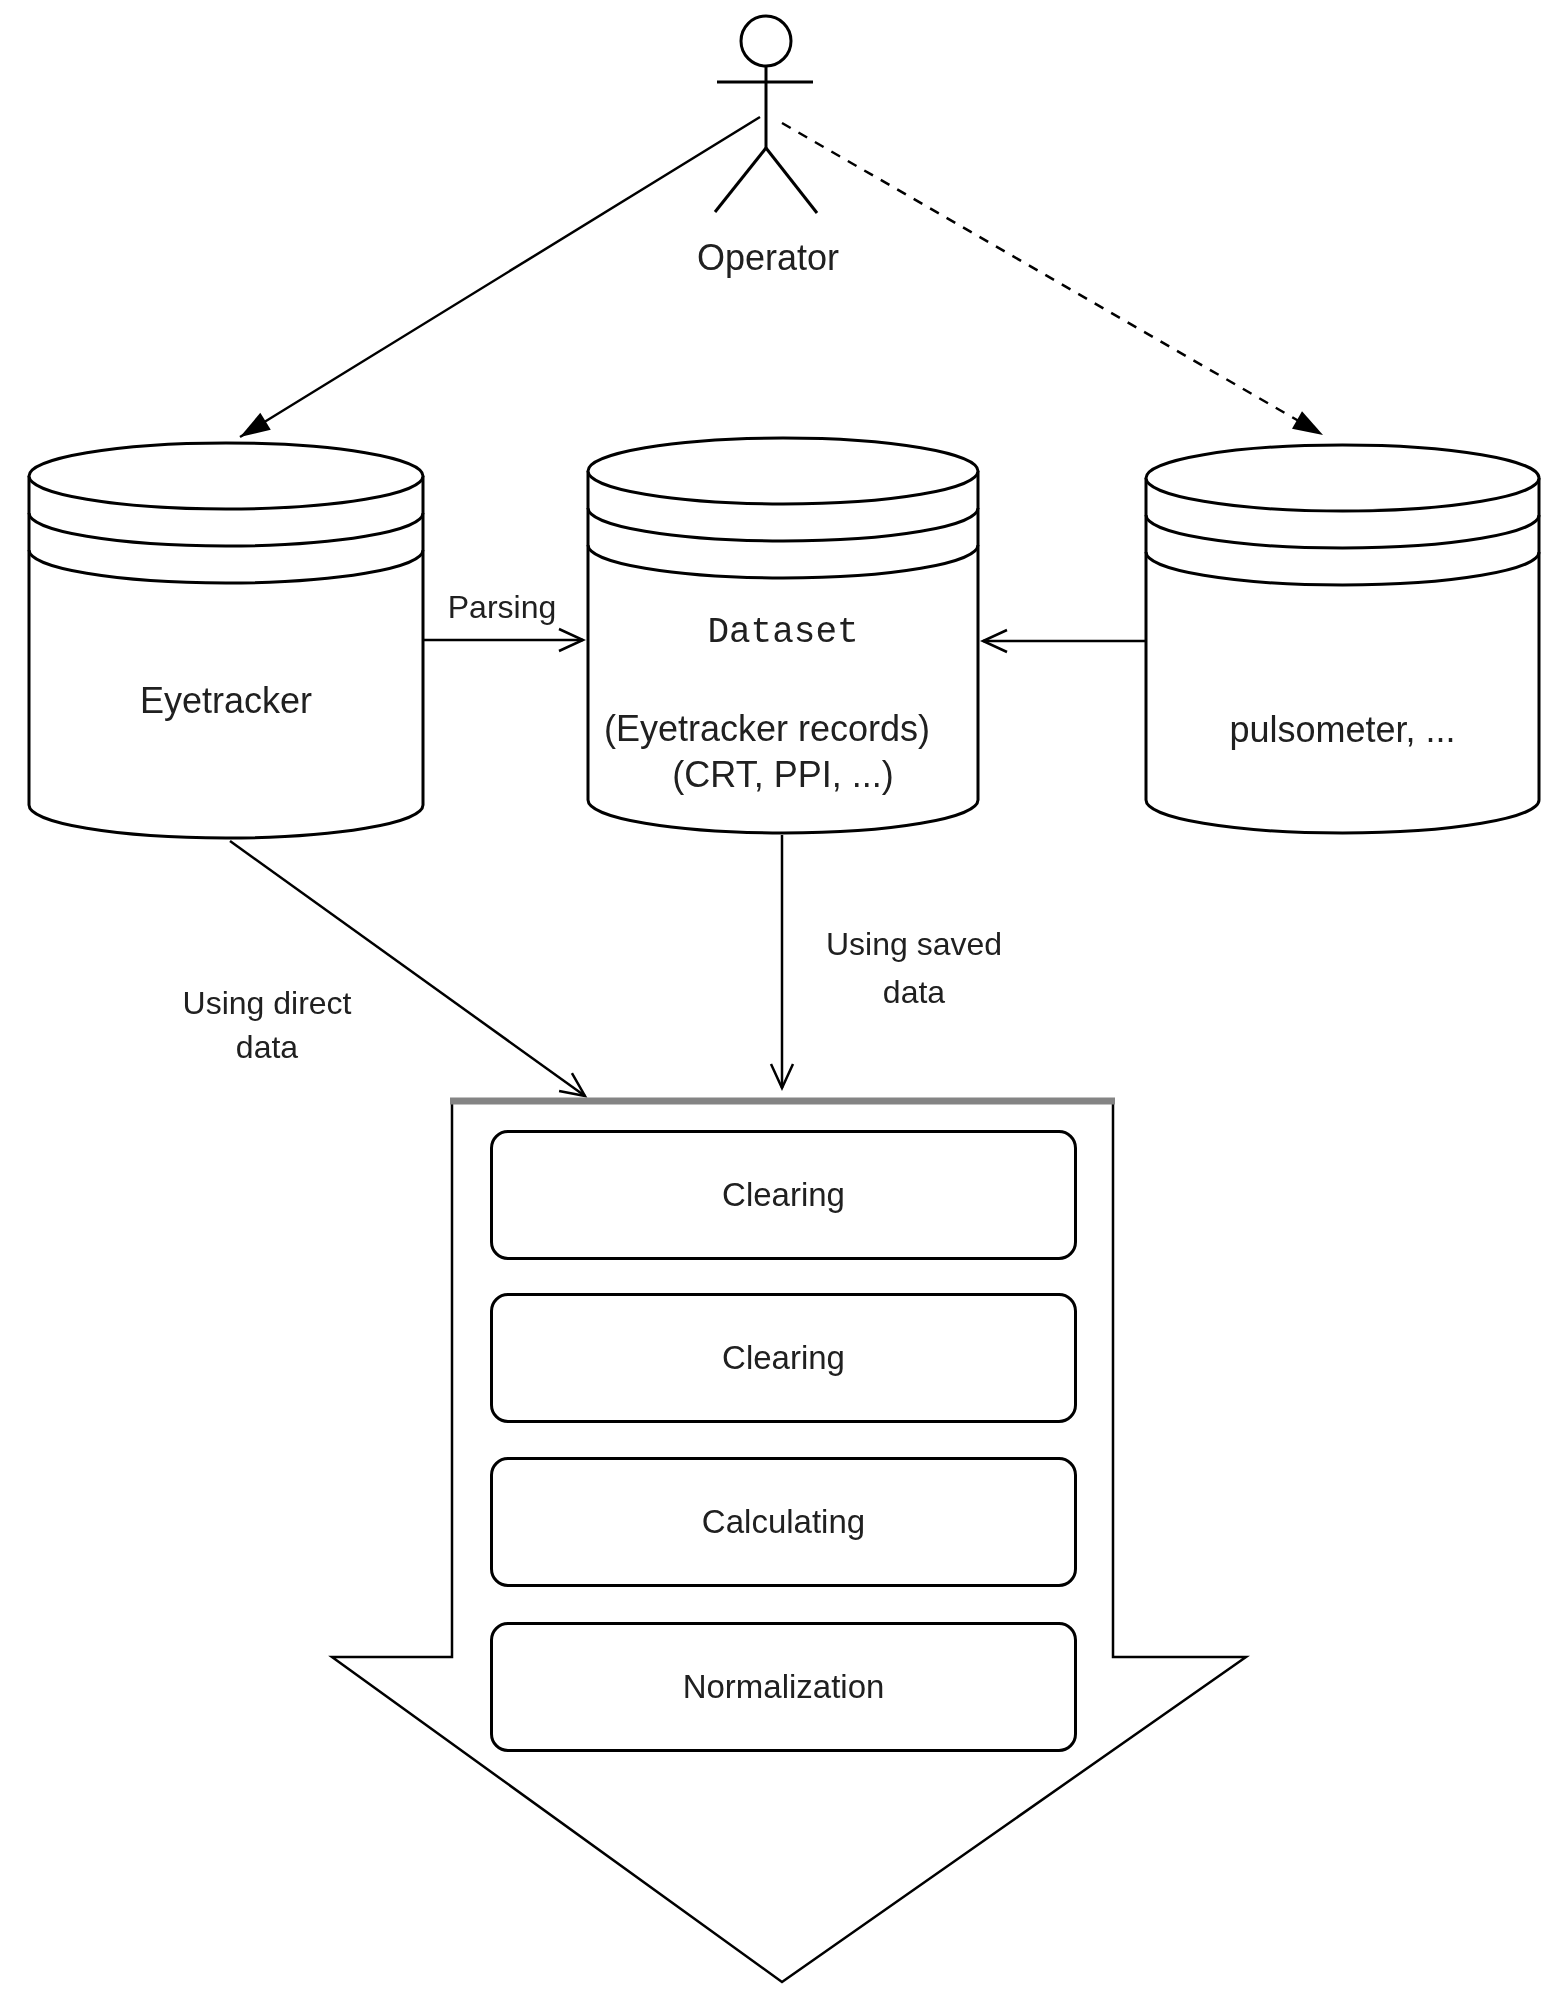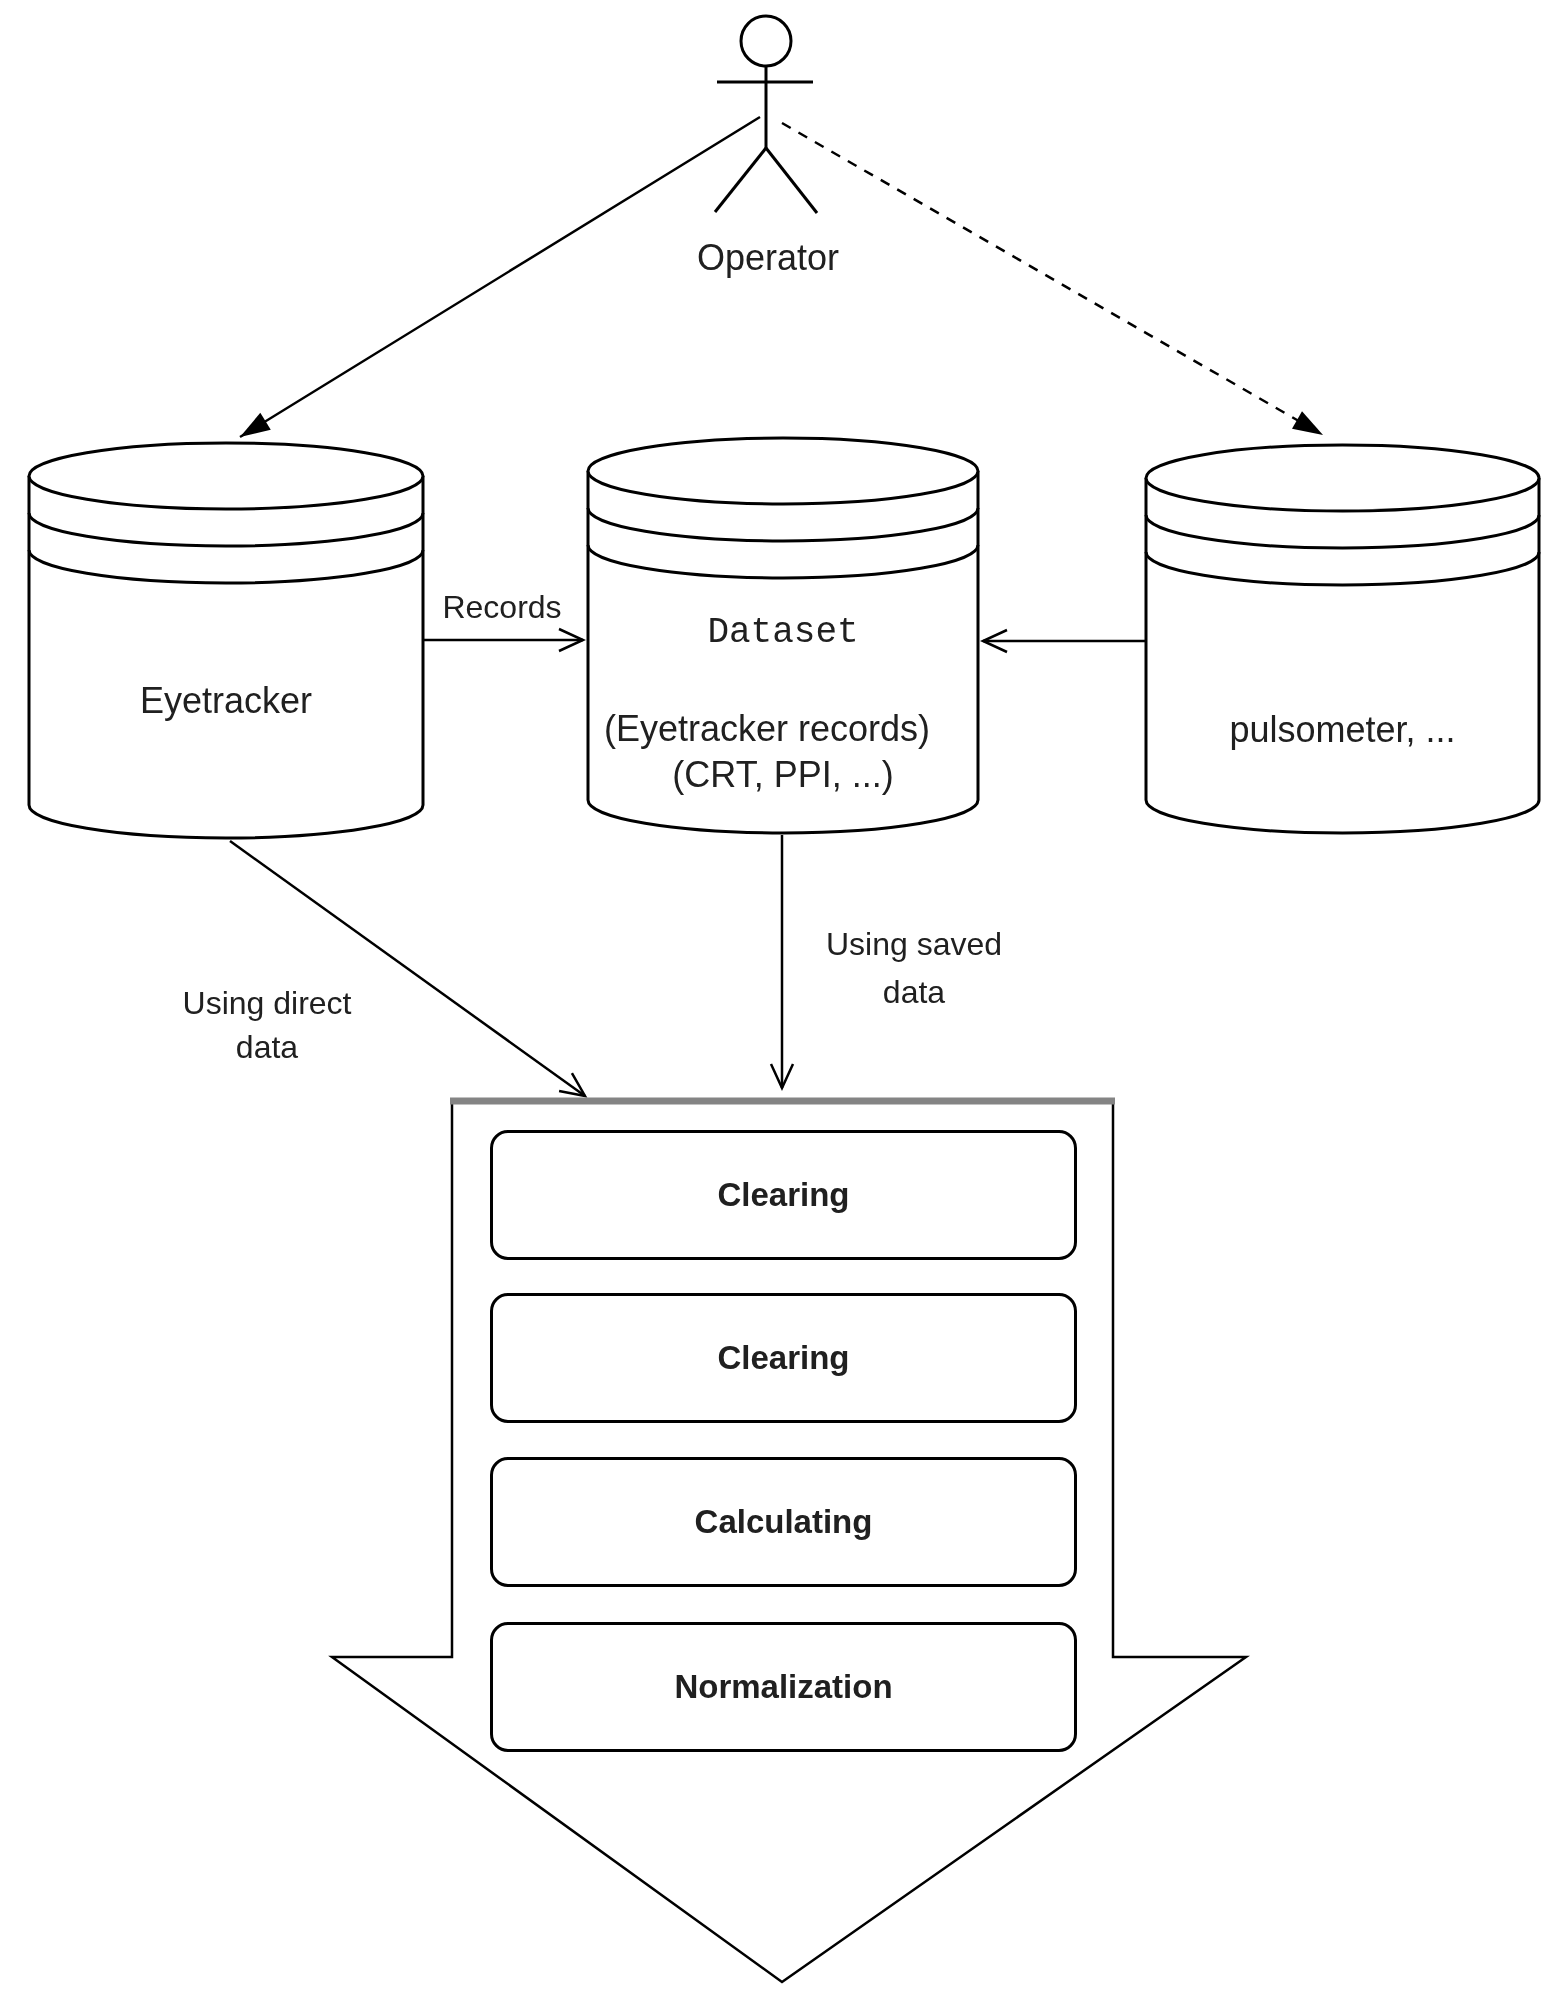--- a/index.html
+++ b/index.html
@@ -3,21 +3,21 @@
 <meta charset="utf-8">
 <style>
   html,body{margin:0;padding:0;background:#ffffff;}
   body{font-family:"Liberation Sans", sans-serif;}
   .canvas{position:relative;width:1556px;height:2001px;background:#ffffff;overflow:hidden;}
   .canvas > svg{position:absolute;left:0;top:0;}
   .lbl{position:absolute;font-size:36px;color:#202020;text-align:center;white-space:nowrap;line-height:1.2;}
   .lbl.small{font-size:32px;}
   .step{position:absolute;left:490px;width:587px;height:130px;border:3px solid #000;
         border-radius:18px;background:#fff;display:flex;align-items:center;justify-content:center;
-        font-size:33px;color:#202020;box-sizing:border-box;font-weight:bold;}
+        font-size:33px;color:#202020;box-sizing:border-box;}
 </style>
 </head>
 <body>
 
 <div class="canvas">
 
   <svg width="1556" height="2001" viewBox="0 0 1556 2001">
     <defs>
       <marker id="head-filled" markerUnits="userSpaceOnUse" markerWidth="40" markerHeight="30" refX="33" refY="13" orient="auto">
         <path d="M3,3 L33,13 L3,23 Z" fill="#000"></path>
@@ -74,21 +74,21 @@
   <div class="lbl" style="left:666px;top:236px;width:204px;">Operator</div>
 
   <div class="lbl" style="left:29px;top:679px;width:394px;">Eyetracker</div>
 
   <div class="lbl" style="left:588px;top:611px;width:390px;font-family:Liberation Mono, monospace;">Dataset</div>
   <div class="lbl" style="left:588px;top:707px;width:358px;">(Eyetracker records)</div>
   <div class="lbl" style="left:588px;top:753px;width:390px;">(CRT, PPI, ...)</div>
 
   <div class="lbl" style="left:1146px;top:708px;width:393px;">pulsometer, ...</div>
 
-  <div class="lbl small" style="left:420px;top:588px;width:164px;">Records</div>
+  <div class="lbl small" style="left:420px;top:588px;width:164px;">Parsing</div>
 
   <div class="lbl small" style="left:167px;top:984px;width:200px;">Using direct</div>
   <div class="lbl small" style="left:167px;top:1028px;width:200px;">data</div>
 
   <div class="lbl small" style="left:809px;top:925px;width:210px;">Using saved</div>
   <div class="lbl small" style="left:809px;top:973px;width:210px;">data</div>
 
   <div class="step" style="top:1130px;">
     <span>Clearing</span>
   </div>

